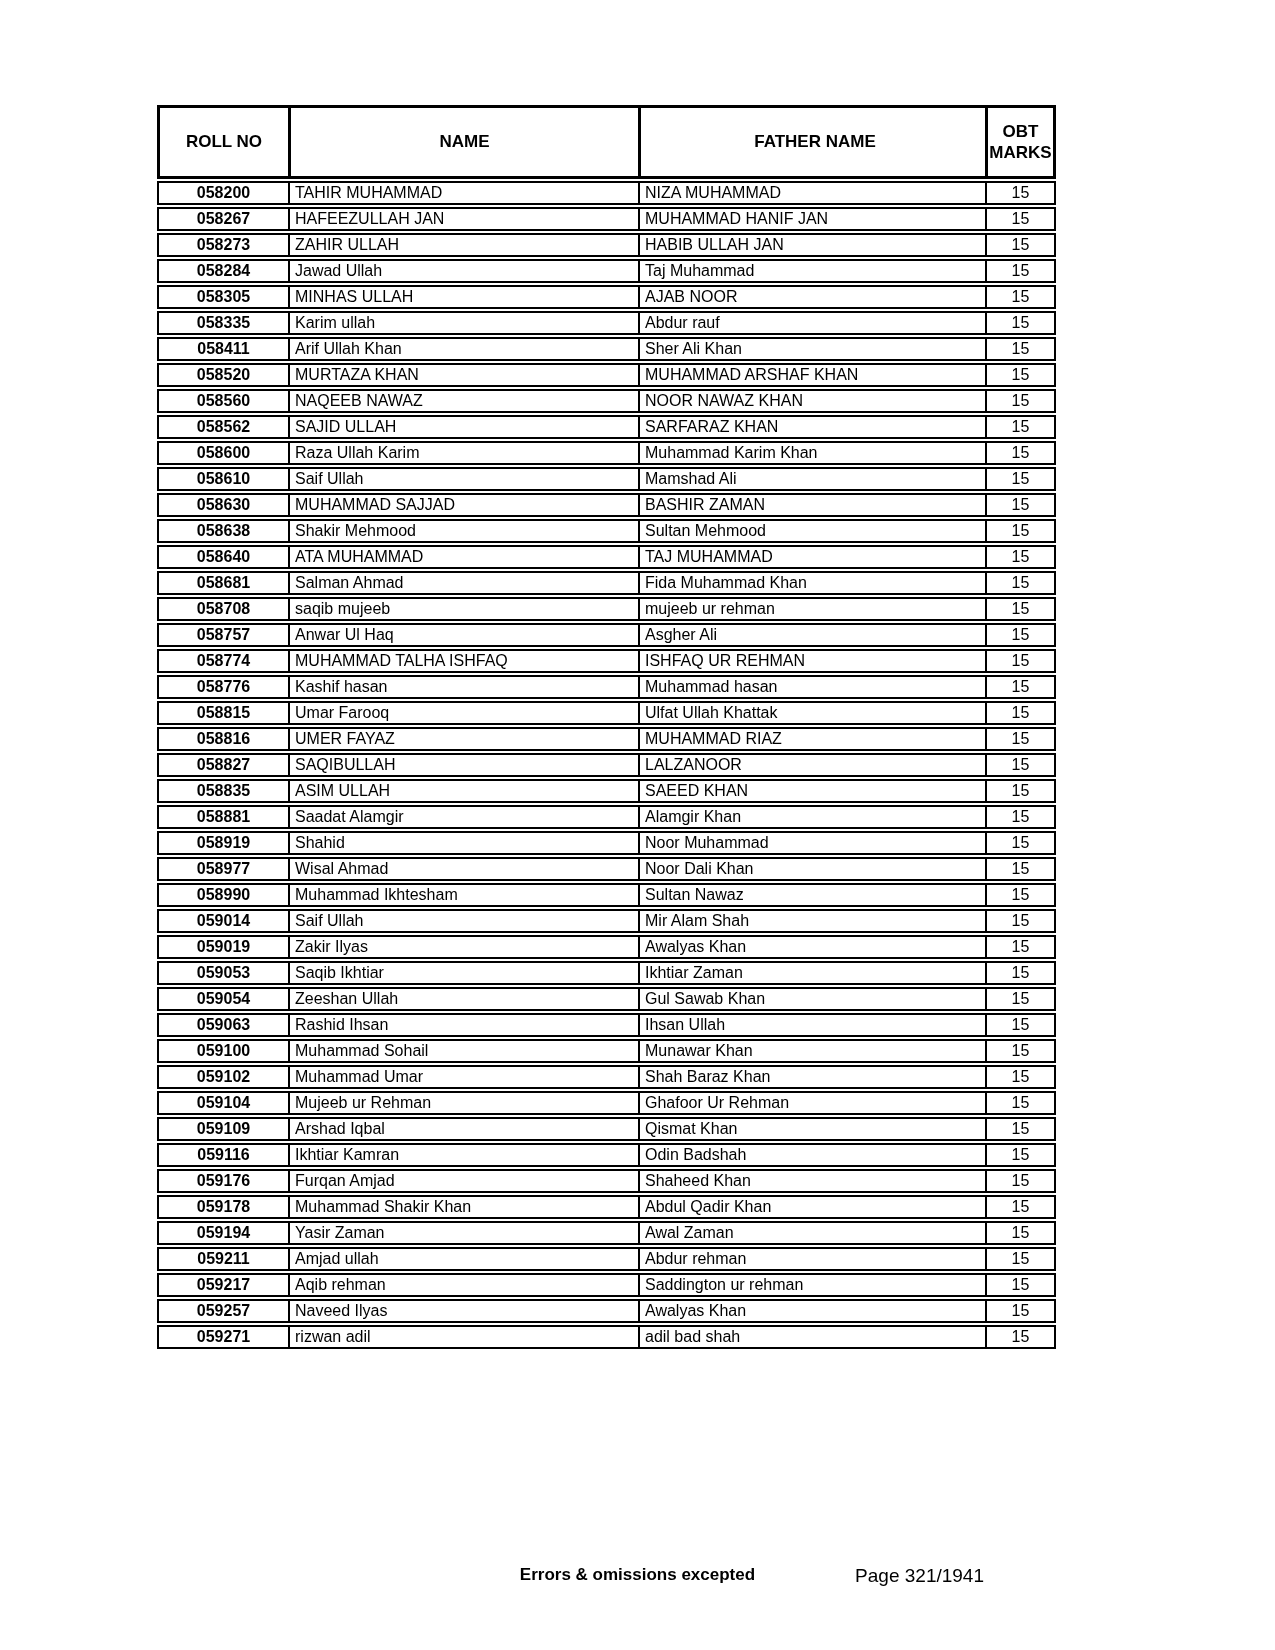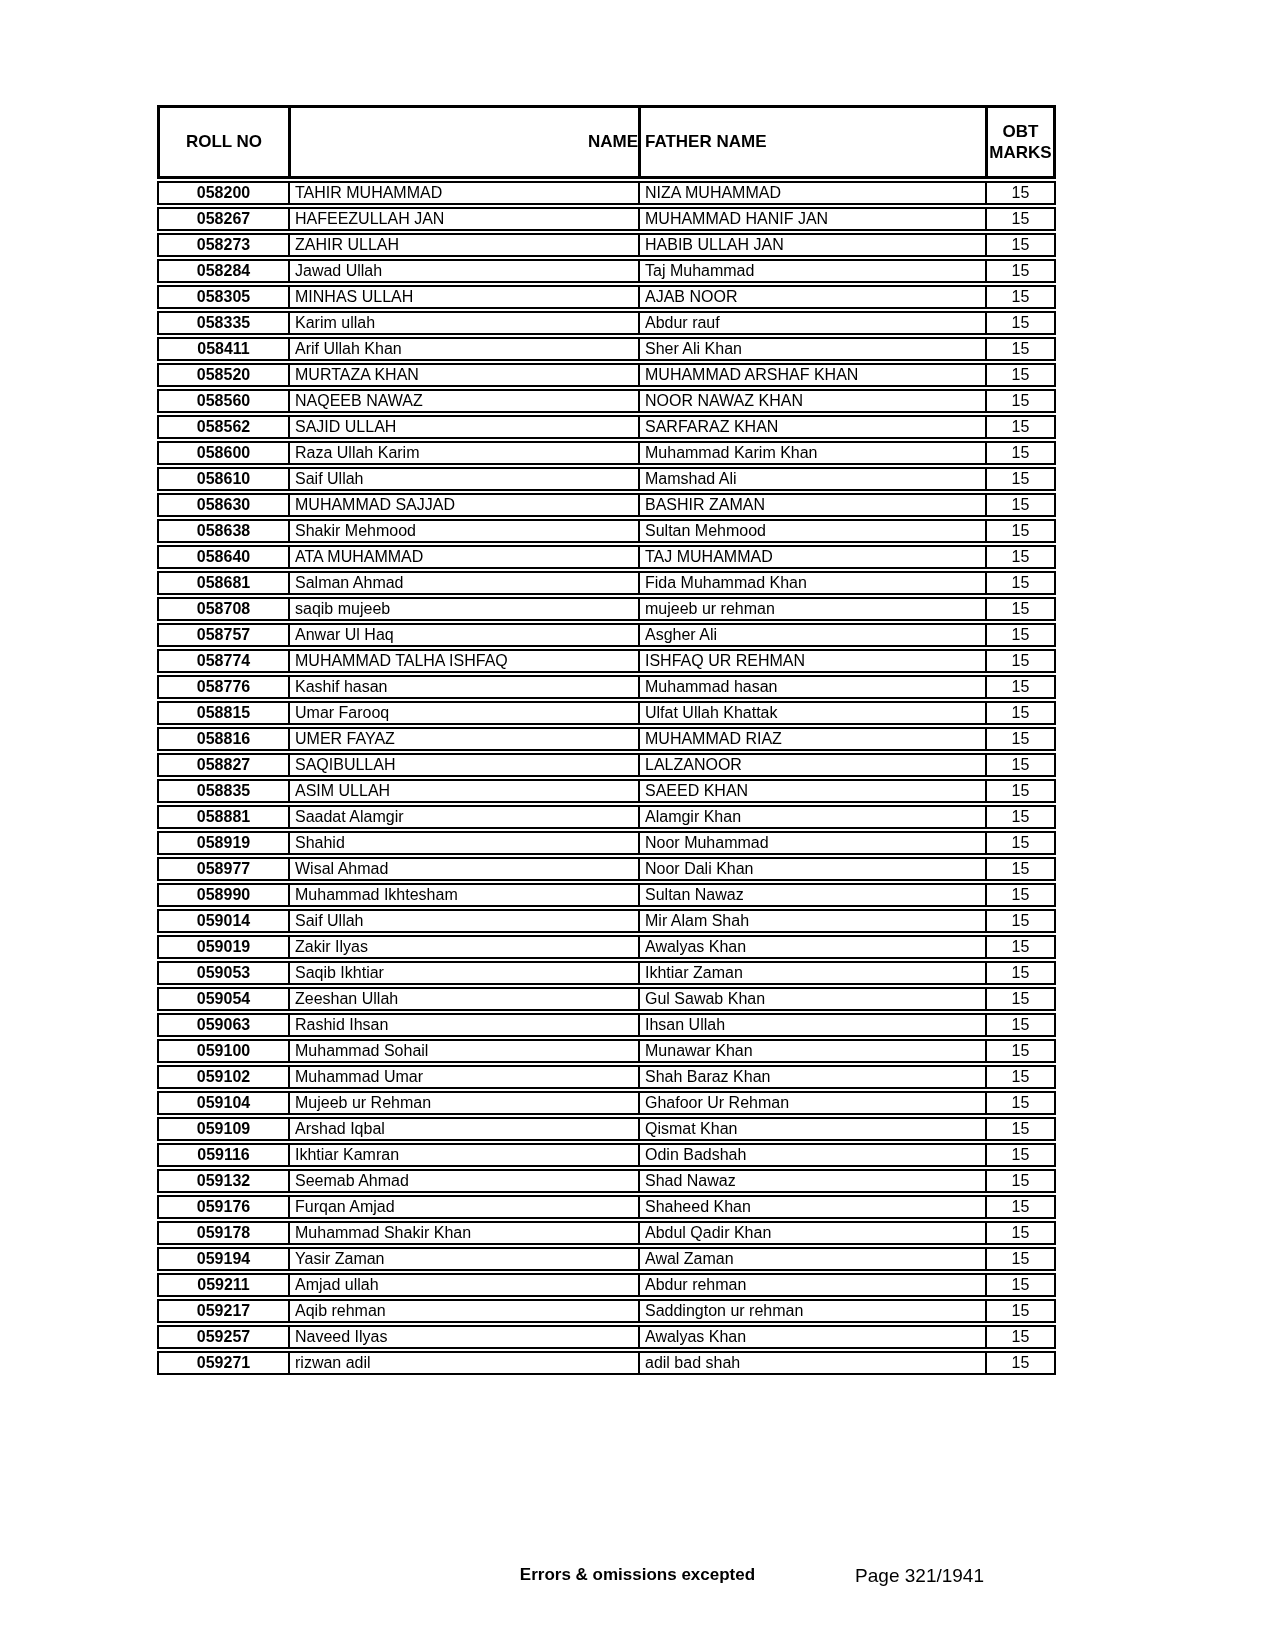--- a/index.html
+++ b/index.html
@@ -62,22 +62,22 @@
   .col-name   { width: 350px; }
   .col-father { width: 347px; }
   .col-marks  { width: 71px; }
 
   td.roll   { text-align: center; font-weight: bold; }
   td.name   { text-align: left; padding-left: 5px; }
   td.father { text-align: left; padding-left: 5px; }
   td.marks  { text-align: center; }
 
   thead td.h-roll   { text-align: center; }
-  thead td.h-name   { text-align: right; }
-  thead td.h-father { text-align: left; padding-left: 4px; }
+  thead td.h-name   { text-align: center; }
+  thead td.h-father { text-align: center; padding-left: 4px; }
   thead td.h-marks  { text-align: center; }
 
   .footer-note {
     position: absolute;
     top: 1565px;
     left: 0;
     width: 1275px;
     text-align: center;
     font-weight: bold;
     font-size: 17px;
@@ -370,26 +370,20 @@
       <td class="marks">15</td>
     </tr>
 
     <tr>
       <td class="roll">059116</td>
       <td class="name">Ikhtiar Kamran</td>
       <td class="father">Odin Badshah</td>
       <td class="marks">15</td>
     </tr>
 
-    <tr>
-      <td class="roll">059132</td>
-      <td class="name">Seemab Ahmad</td>
-      <td class="father">Shad Nawaz</td>
-      <td class="marks">15</td>
-    </tr>
 
     <tr>
       <td class="roll">059176</td>
       <td class="name">Furqan Amjad</td>
       <td class="father">Shaheed Khan</td>
       <td class="marks">15</td>
     </tr>
 
     <tr>
       <td class="roll">059178</td>

